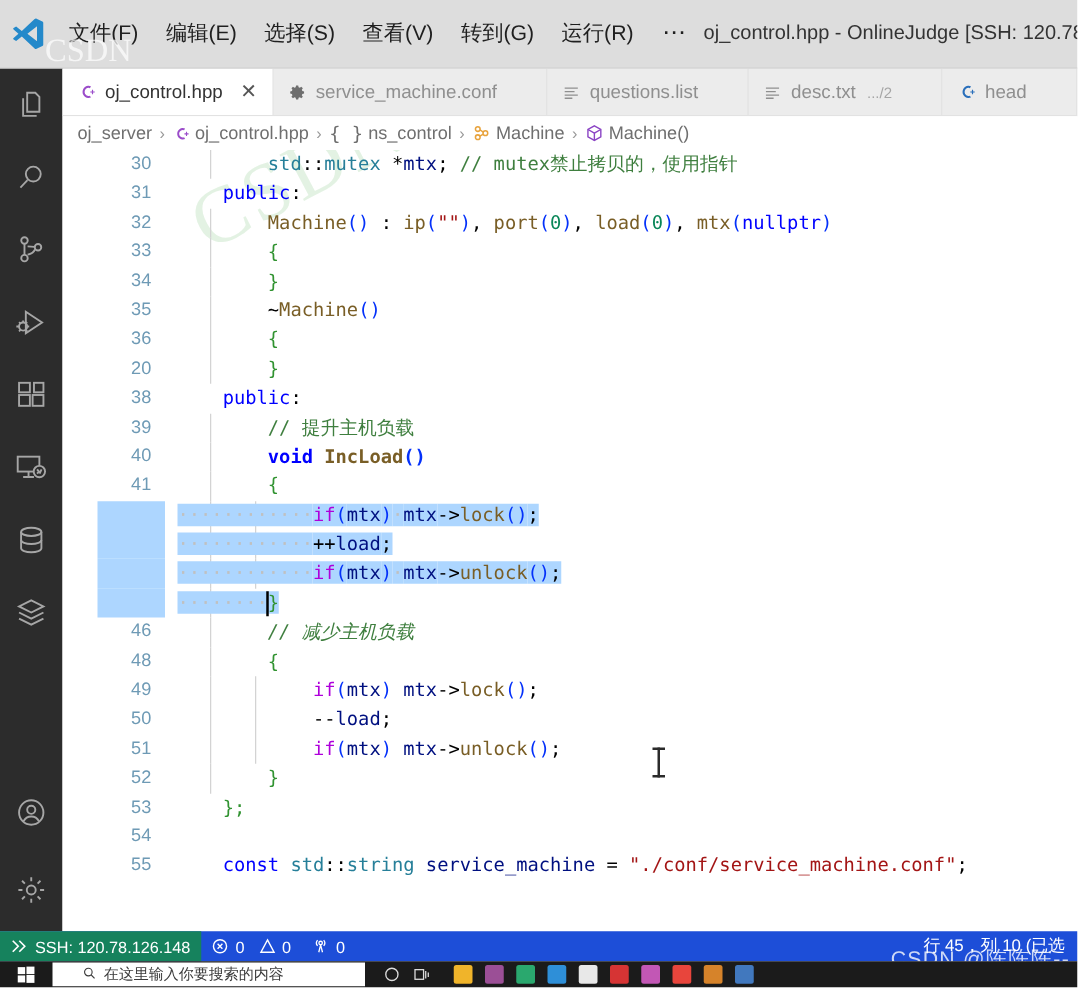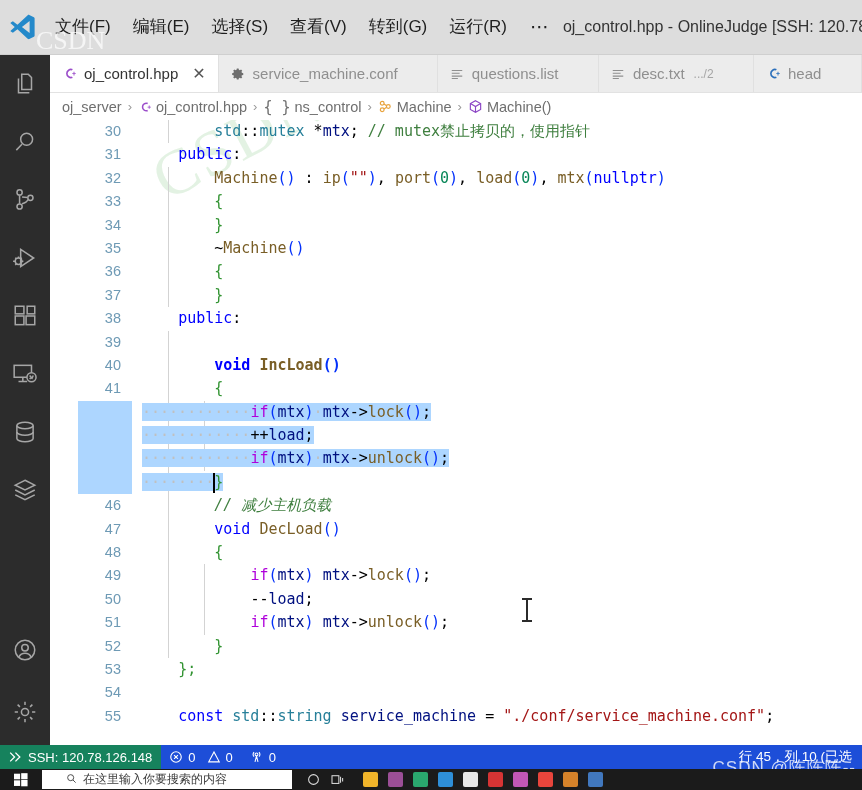--- a/index.html
+++ b/index.html
@@ -436,31 +436,30 @@
   <div class="editor">
     <div class="editor-wm">CSDN</div>
     <div class="code-area" id="code-area">
         <div class="crow"><div class="lnum">30</div><div class="ctext"><div class="guide" style="left: 36.12px;"></div><span style="position: relative;"><span class="t-plain">        </span><span class="t-type">std</span><span class="t-punc">::</span><span class="t-type">mutex</span><span class="t-punc"> *</span><span class="t-var">mtx</span><span class="t-punc">;</span><span class="t-plain"> </span><span class="t-cmt">// mutex禁止拷贝的，使用指针</span></span></div></div>
         <div class="crow"><div class="lnum">31</div><div class="ctext"><span style="position: relative;"><span class="t-plain">    </span><span class="t-key">public</span><span class="t-punc">:</span></span></div></div>
         <div class="crow"><div class="lnum">32</div><div class="ctext"><div class="guide" style="left: 36.12px;"></div><span style="position: relative;"><span class="t-plain">        </span><span class="t-fn">Machine</span><span class="t-paren">()</span><span class="t-punc"> : </span><span class="t-fn">ip</span><span class="t-paren">(</span><span class="t-str">""</span><span class="t-paren">)</span><span class="t-punc">, </span><span class="t-fn">port</span><span class="t-paren">(</span><span class="t-num">0</span><span class="t-paren">)</span><span class="t-punc">, </span><span class="t-fn">load</span><span class="t-paren">(</span><span class="t-num">0</span><span class="t-paren">)</span><span class="t-punc">, </span><span class="t-fn">mtx</span><span class="t-paren">(</span><span class="t-key">nullptr</span><span class="t-paren">)</span></span></div></div>
         <div class="crow"><div class="lnum">33</div><div class="ctext"><div class="guide" style="left: 36.12px;"></div><span style="position: relative;"><span class="t-plain">        </span><span class="t-brace">{</span></span></div></div>
         <div class="crow"><div class="lnum">34</div><div class="ctext"><div class="guide" style="left: 36.12px;"></div><span style="position: relative;"><span class="t-plain">        </span><span class="t-brace">}</span></span></div></div>
         <div class="crow"><div class="lnum">35</div><div class="ctext"><div class="guide" style="left: 36.12px;"></div><span style="position: relative;"><span class="t-plain">        </span><span class="t-punc">~</span><span class="t-fn">Machine</span><span class="t-paren">()</span></span></div></div>
         <div class="crow"><div class="lnum">36</div><div class="ctext"><div class="guide" style="left: 36.12px;"></div><span style="position: relative;"><span class="t-plain">        </span><span class="t-brace">{</span></span></div></div>
-        <div class="crow"><div class="lnum">37</div><div class="ctext"><div class="guide" style="left: 36.12px;"></div><span style="position: relative;"><span class="t-plain">        </span><span class="t-brace">}</span></span></div></div>
+        <div class="crow"><div class="lnum">20</div><div class="ctext"><div class="guide" style="left: 36.12px;"></div><span style="position: relative;"><span class="t-plain">        </span><span class="t-brace">}</span></span></div></div>
         <div class="crow"><div class="lnum">38</div><div class="ctext"><span style="position: relative;"><span class="t-plain">    </span><span class="t-key">public</span><span class="t-punc">:</span></span></div></div>
-        <div class="crow"><div class="lnum">39</div><div class="ctext"><div class="guide" style="left: 36.12px;"></div></div></div>
+        <div class="crow"><div class="lnum">39</div><div class="ctext"><div class="guide" style="left: 36.12px;"></div><span style="position: relative;"><span class="t-plain">        </span><span class="t-cmt">// 提升主机负载</span></span></div></div>
         <div class="crow"><div class="lnum">40</div><div class="ctext"><div class="guide" style="left: 36.12px;"></div><span style="position: relative; font-weight: bold;"><span class="t-plain">        </span><span class="t-key">void</span><span class="t-plain"> </span><span class="t-fn">IncLoad</span><span class="t-paren">()</span></span></div></div>
         <div class="crow"><div class="lnum">41</div><div class="ctext"><div class="guide" style="left: 36.12px;"></div><span style="position: relative;"><span class="t-plain">        </span><span class="t-brace">{</span></span></div></div>
         <div class="crow"><div class="lnum">42</div><div class="ctext"><div class="guide" style="left: 36.12px;"></div><div class="guide" style="left: 72.24px;"></div><div class="selband" style="left: -54px; width: 54px;"></div><span style="position: relative;"><span class="ws sel">············</span><span class="t-kw2 sel">if</span><span class="t-paren sel">(</span><span class="t-var sel">mtx</span><span class="t-paren sel">)</span><span class="ws sel">·</span><span class="t-var sel">mtx</span><span class="t-punc sel">-&gt;</span><span class="t-fn sel">lock</span><span class="t-paren sel">()</span><span class="t-punc sel">;</span></span></div></div>
         <div class="crow"><div class="lnum">43</div><div class="ctext"><div class="guide" style="left: 36.12px;"></div><div class="guide" style="left: 72.24px;"></div><div class="selband" style="left: -54px; width: 54px;"></div><span style="position: relative;"><span class="ws sel">············</span><span class="t-punc sel">++</span><span class="t-var sel">load</span><span class="t-punc sel">;</span></span></div></div>
         <div class="crow"><div class="lnum">44</div><div class="ctext"><div class="guide" style="left: 36.12px;"></div><div class="guide" style="left: 72.24px;"></div><div class="selband" style="left: -54px; width: 54px;"></div><span style="position: relative;"><span class="ws sel">············</span><span class="t-kw2 sel">if</span><span class="t-paren sel">(</span><span class="t-var sel">mtx</span><span class="t-paren sel">)</span><span class="ws sel">·</span><span class="t-var sel">mtx</span><span class="t-punc sel">-&gt;</span><span class="t-fn sel">unlock</span><span class="t-paren sel">()</span><span class="t-punc sel">;</span></span></div></div>
         <div class="crow active-line"><div class="lnum">45</div><div class="ctext"><div class="guide" style="left: 36.12px;"></div><div class="selband" style="left: -54px; width: 54px;"></div><span style="position: relative;"><span class="ws sel">········</span><span class="t-brace sel">}</span></span><div class="caret" style="left: 81.24px;"></div></div></div>
         <div class="crow"><div class="lnum">46</div><div class="ctext"><div class="guide" style="left: 36.12px;"></div><span style="position: relative; font-style: italic;"><span class="t-plain">        </span><span class="t-cmt">// 减少主机负载</span></span></div></div>
-        <div class="crow"><div class="lnum">47</div><div class="ctext"><div class="guide" style="left: 36.12px;"></div><span style="position: relative;"><span class="t-plain">        </span><span class="t-key">void</span><span class="t-plain"> </span><span class="t-fn">DecLoad</span><span class="t-paren">()</span></span></div></div>
         <div class="crow"><div class="lnum">48</div><div class="ctext"><div class="guide" style="left: 36.12px;"></div><span style="position: relative;"><span class="t-plain">        </span><span class="t-brace">{</span></span></div></div>
         <div class="crow"><div class="lnum">49</div><div class="ctext"><div class="guide" style="left: 36.12px;"></div><div class="guide" style="left: 72.24px;"></div><span style="position: relative;"><span class="t-plain">            </span><span class="t-kw2">if</span><span class="t-paren">(</span><span class="t-var">mtx</span><span class="t-paren">)</span><span class="t-plain"> </span><span class="t-var">mtx</span><span class="t-punc">-&gt;</span><span class="t-fn">lock</span><span class="t-paren">()</span><span class="t-punc">;</span></span></div></div>
         <div class="crow"><div class="lnum">50</div><div class="ctext"><div class="guide" style="left: 36.12px;"></div><div class="guide" style="left: 72.24px;"></div><span style="position: relative;"><span class="t-plain">            </span><span class="t-punc">--</span><span class="t-var">load</span><span class="t-punc">;</span></span></div></div>
         <div class="crow"><div class="lnum">51</div><div class="ctext"><div class="guide" style="left: 36.12px;"></div><div class="guide" style="left: 72.24px;"></div><span style="position: relative;"><span class="t-plain">            </span><span class="t-kw2">if</span><span class="t-paren">(</span><span class="t-var">mtx</span><span class="t-paren">)</span><span class="t-plain"> </span><span class="t-var">mtx</span><span class="t-punc">-&gt;</span><span class="t-fn">unlock</span><span class="t-paren">()</span><span class="t-punc">;</span></span></div></div>
         <div class="crow"><div class="lnum">52</div><div class="ctext"><div class="guide" style="left: 36.12px;"></div><span style="position: relative;"><span class="t-plain">        </span><span class="t-brace">}</span></span></div></div>
         <div class="crow"><div class="lnum">53</div><div class="ctext"><span style="position: relative;"><span class="t-plain">    </span><span class="t-brace">};</span></span></div></div>
         <div class="crow"><div class="lnum">54</div><div class="ctext"><span style="position: relative;"></span></div></div>
         <div class="crow"><div class="lnum">55</div><div class="ctext"><span style="position: relative;"><span class="t-plain">    </span><span class="t-key">const</span><span class="t-plain"> </span><span class="t-type">std</span><span class="t-punc">::</span><span class="t-type">string</span><span class="t-plain"> </span><span class="t-var">service_machine</span><span class="t-punc"> = </span><span class="t-str">"./conf/service_machine.conf"</span><span class="t-punc">;</span></span></div></div>
       </div>
     <div class="ibeam">

